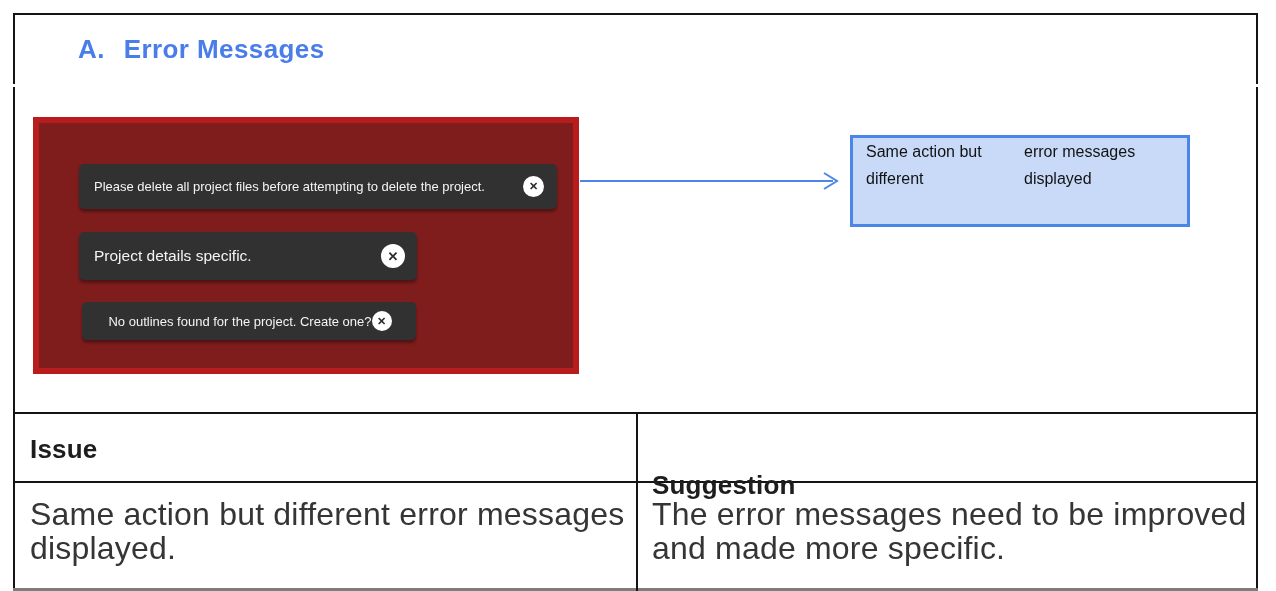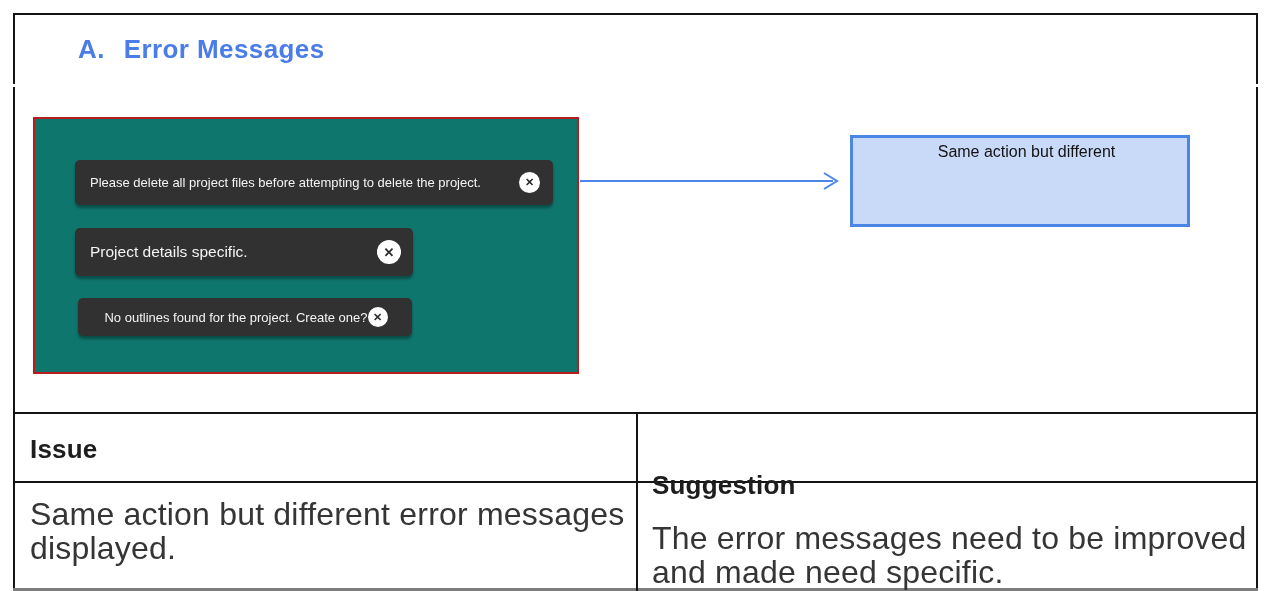--- a/index.html
+++ b/index.html
@@ -12,21 +12,21 @@
   .bl.bottom{background:#7d7d7d;}
   
   .heading{
     position:absolute;left:78px;top:34px;display:flex;align-items:baseline;
     font-size:26px;font-weight:700;color:#4a7de8;letter-spacing:.4px;
   }
   .heading .num{margin-right:19px;}
   
   .figure-box{
     position:absolute;left:33px;top:117px;width:546px;height:257px;
-    border:2px solid #b91c1c;background:#0f766e;box-sizing:border-box;
+    border:6px solid #b91c1c;background:#7f1d1d;box-sizing:border-box;
   }
   .toast{
     position:absolute;background:#313131;color:#f4f4f4;border-radius:5px;
     display:flex;align-items:center;justify-content:space-between;
     box-shadow:0 3px 3px rgba(0,0,0,.35);white-space:nowrap;box-sizing:border-box;
   }
   .toast .msg{overflow:hidden;}
   .toast .close{
     flex-shrink:0;display:flex;align-items:center;justify-content:center;
     background:#ffffff;color:#2c2c2c;border-radius:50%;font-weight:700;
@@ -43,21 +43,21 @@
     position:absolute;left:850px;top:135px;width:340px;height:92px;box-sizing:border-box;
     background:#c9daf8;border:3px solid #4a86e8;display:flex;
     justify-content:center;padding-left:13px;font-size:16px;line-height:27px;color:#121212;
   }
   
   .th{position:absolute;font-size:26px;font-weight:700;color:#1d1d1d;letter-spacing:.2px;}
   .td{position:absolute;font-size:32px;color:#353535;line-height:34px;letter-spacing:.2px;}
   .th.issue{left:30px;top:434px;}
   .th.suggestion{left:652px;top:434px;margin-top:36px;}
   .td.issue{left:30px;top:497px;}
-  .td.suggestion{left:652px;top:497px;margin-top:24px;}
+  .td.suggestion{left:652px;top:497px;}
 </style>
 </head>
 <body>
 
 <div class="canvas">
 
   <div class="bl" style="left:13px;top:13px;width:1245px;height:2px;"></div>
   <div class="bl" style="left:13px;top:13px;width:2px;height:71px;"></div>
   <div class="bl" style="left:13px;top:87px;width:2px;height:504px;"></div>
   <div class="bl" style="left:1256px;top:13px;width:2px;height:71px;"></div>
@@ -87,27 +87,28 @@
     </div>
   </div>
 
   <svg class="arrow" width="264" height="24">
     <line x1="0" y1="12" x2="253" y2="12" stroke="#4a86e8" stroke-width="2"></line>
     <path d="M244 4 L257 12 L244 20" fill="none" stroke="#4a86e8" stroke-width="2"></path>
   </svg>
 
   <div class="callout">
     <div>Same action but different</div>
+    <div>error messages displayed</div>
   </div>
 
   <div class="th issue">Issue</div>
   <div class="th suggestion">Suggestion</div>
 
   <div class="td issue">
     <div>Same action but different error messages</div>
     <div>displayed.</div>
   </div>
   <div class="td suggestion">
     <div>The error messages need to be improved</div>
-    <div>and made need specific.</div>
+    <div>and made more specific.</div>
   </div>
 
 </div>
 
 </body></html>

